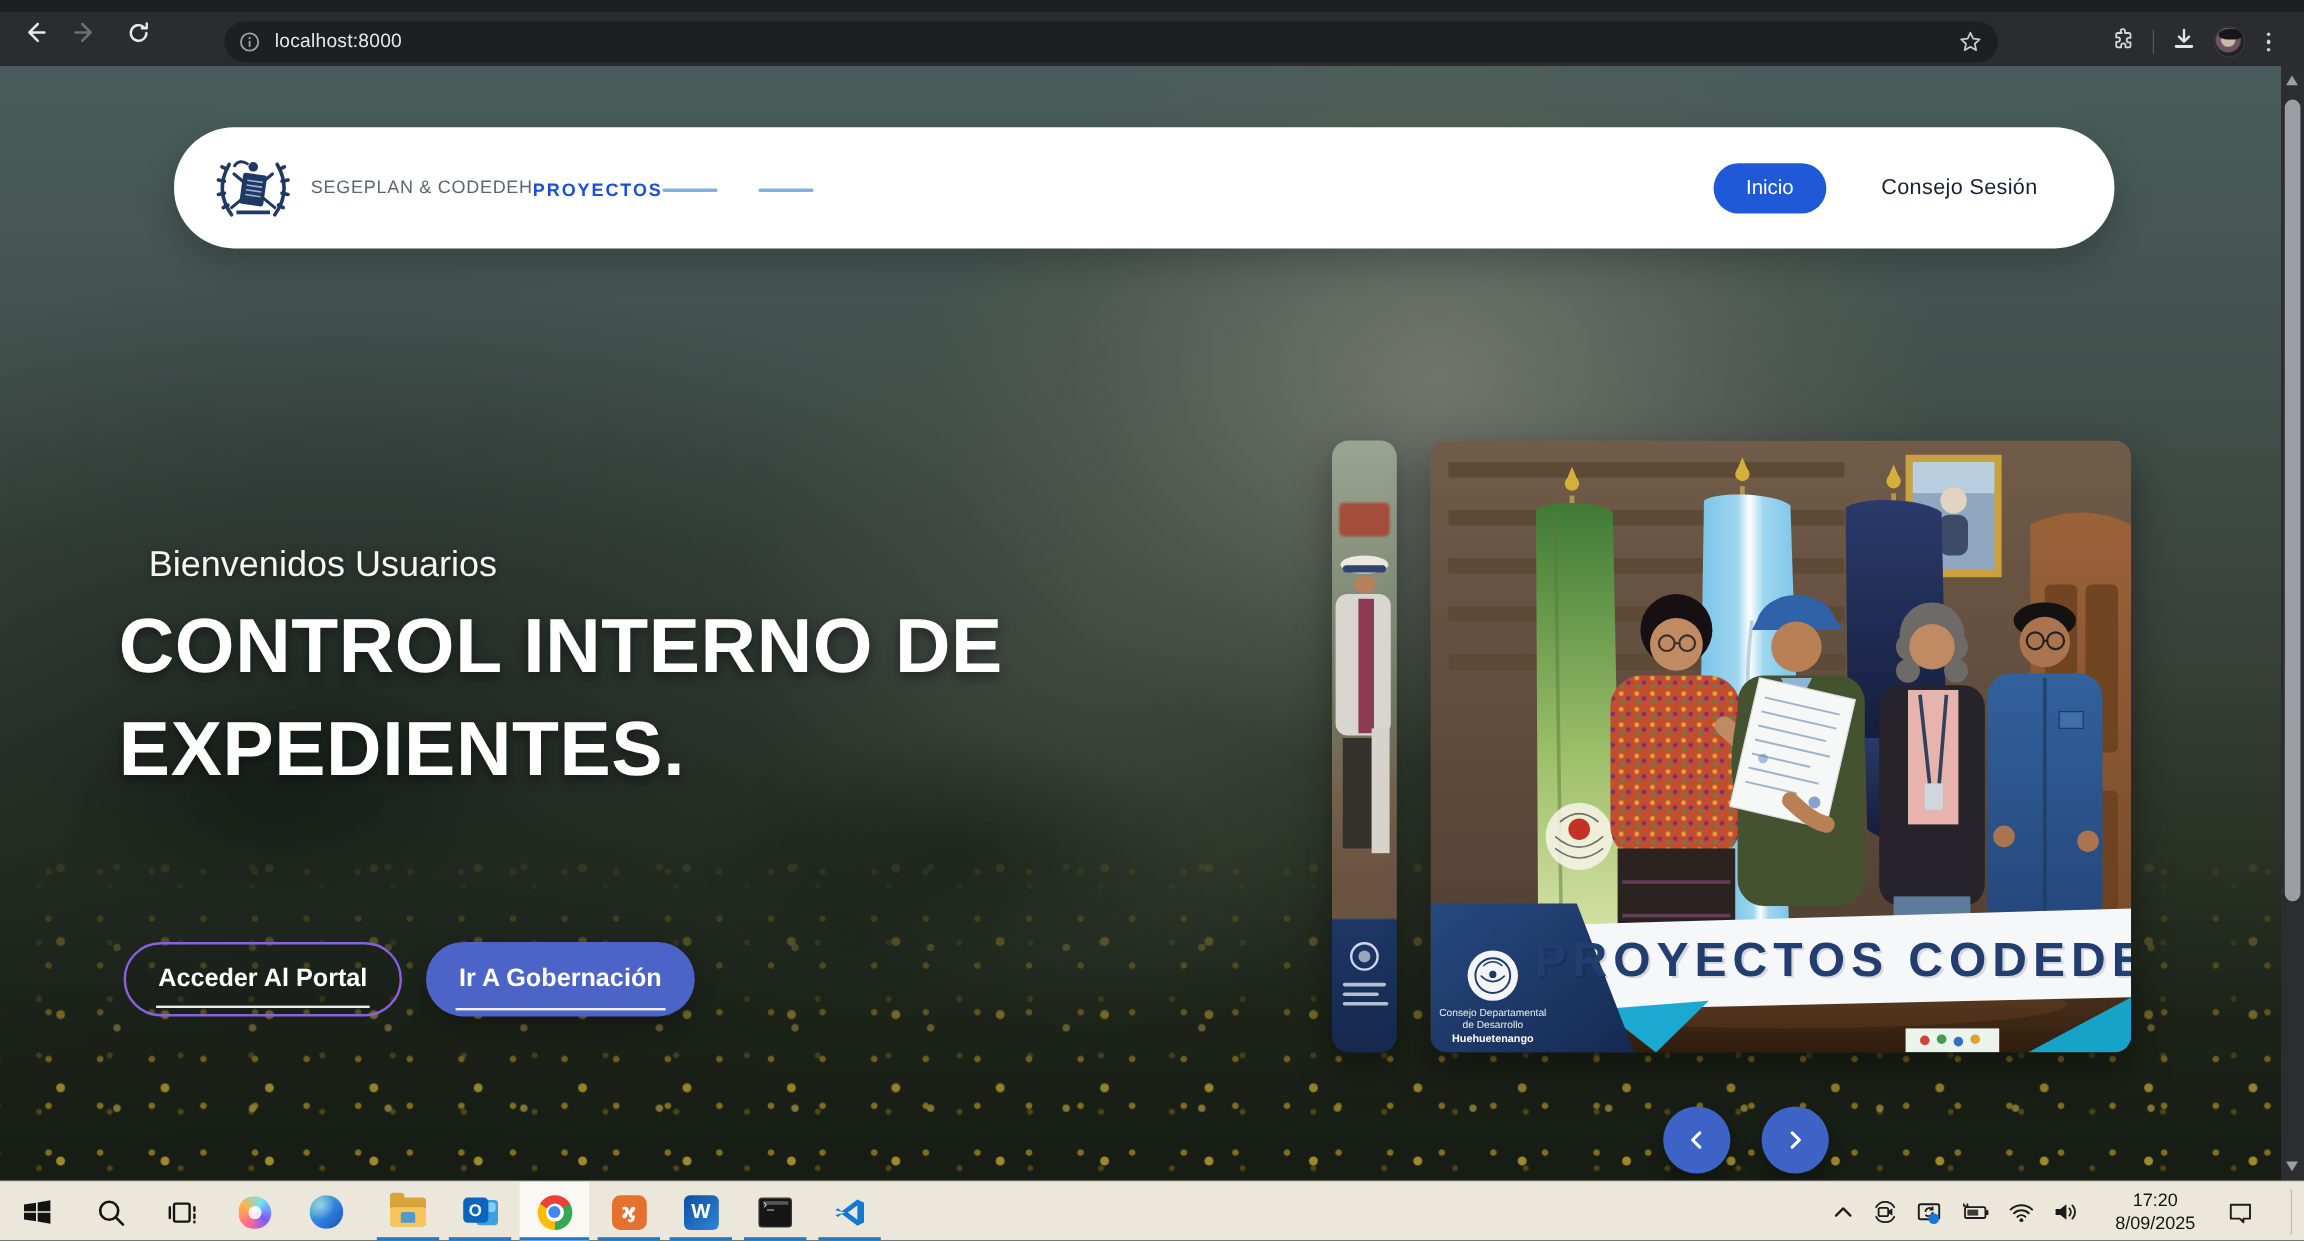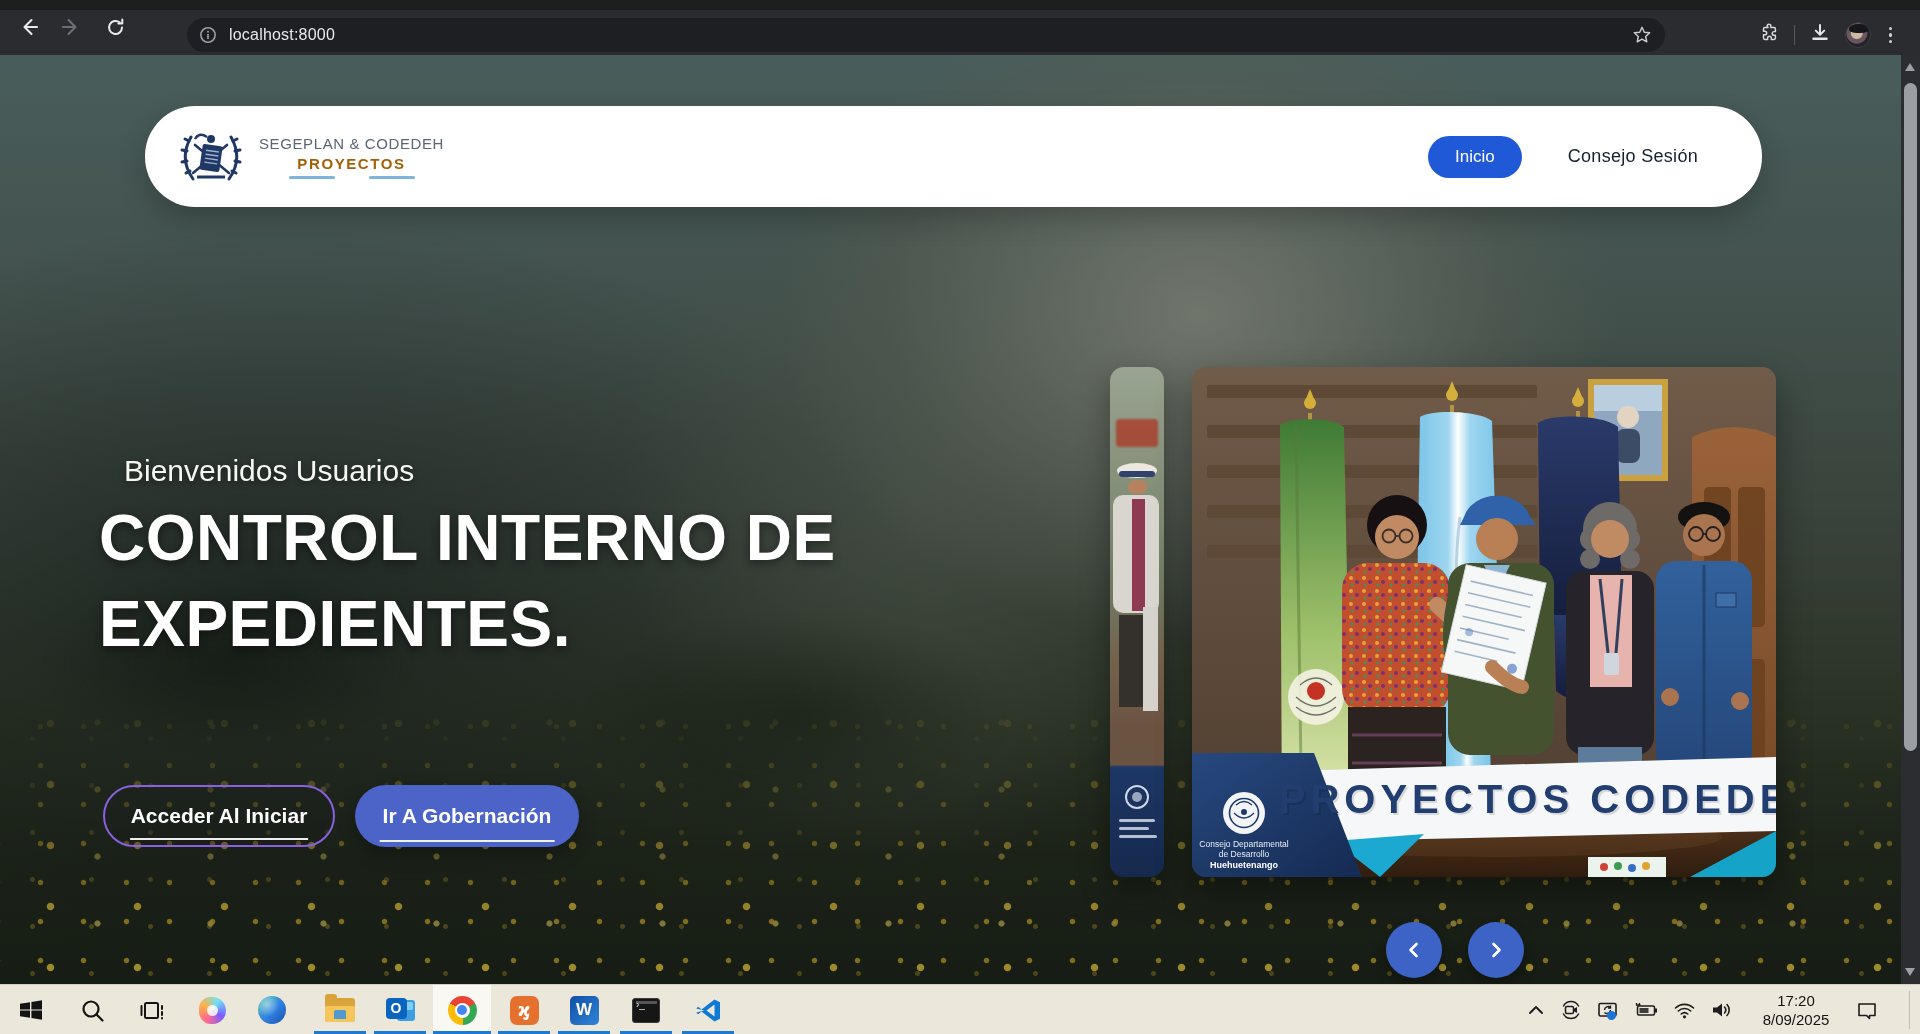--- a/index.html
+++ b/index.html
@@ -57,23 +57,23 @@
     filter:blur(.6px);
     -webkit-mask-image:linear-gradient(rgba(0,0,0,0), rgba(0,0,0,.55) 45%, #000 80%);
     mask-image:linear-gradient(rgba(0,0,0,0), rgba(0,0,0,.55) 45%, #000 80%); }
   .bg-overlay{ position:absolute; inset:0; background:rgba(10,14,15,.30); }
 
   
   .site-header{ position:absolute; left:145px; top:51px; width:1617px; height:101px; background:#fff;
     border-radius:50px; box-shadow:0 12px 28px rgba(0,0,0,.22); display:flex; align-items:center; }
   .brand{ display:flex; align-items:center; margin-left:32px; gap:14px; }
   .brand-emblem{ width:68px; height:68px; flex:0 0 auto; }
-  .brand-text{ display:flex; flex-direction:column; align-items:center;text-align:center; }
+  .brand-text{ display:flex; align-items:center;text-align:center; }
   .brand-l1{ font-size:15px; color:#5a6673; letter-spacing:.6px; }
-  .brand-l2{ font-size:15px; font-weight:bold; color:#a16207; letter-spacing:1.6px; margin-top:3px; }
+  .brand-l2{ font-size:15px; font-weight:bold; color:#1d4ed8; letter-spacing:1.6px; margin-top:3px; }
   .brand-underline{ display:flex; gap:34px; margin-top:4px; }
   .brand-underline i{ width:46px; height:3px; background:#7fb2dd; border-radius:2px; }
   .site-nav{ margin-left:auto; margin-right:64px; display:flex; align-items:center; gap:46px; }
   .nav-home{ background:#2059d8; color:#fff; font-size:17px; font-weight:500; padding:11px 27px;
     border-radius:23px; border:none; cursor:pointer; }
   .nav-login{ font-size:18px; font-weight:500; color:#16202e; letter-spacing:.3px; cursor:pointer; }
 
   
   .hero-eyebrow{ position:absolute; left:101px; top:399px; font-size:30px; color:#f7f7f2;
     text-shadow:0 2px 6px rgba(0,0,0,.45);margin-left:23px; }
@@ -289,21 +289,21 @@
       <div class="site-nav">
         <button class="nav-home">Inicio</button>
         <span class="nav-login">Consejo Sesión</span>
       </div>
     </div>
 
     <div class="hero-eyebrow">Bienvenidos Usuarios</div>
     <div class="hero-title">CONTROL INTERNO DE EXPEDIENTES.</div>
     <div class="hero-buttons">
       <button class="btn-pill btn-outline">
-        <span>Acceder Al Iniciar</span>
+        <span>Acceder Al Portal</span>
         <span class="uline"></span>
       </button>
       <button class="btn-pill btn-filled">
         <span>Ir A Gobernación</span>
         <span class="uline"></span>
       </button>
     </div>
 
     <div class="slide-prev">
       <div class="sp-truck"></div>

